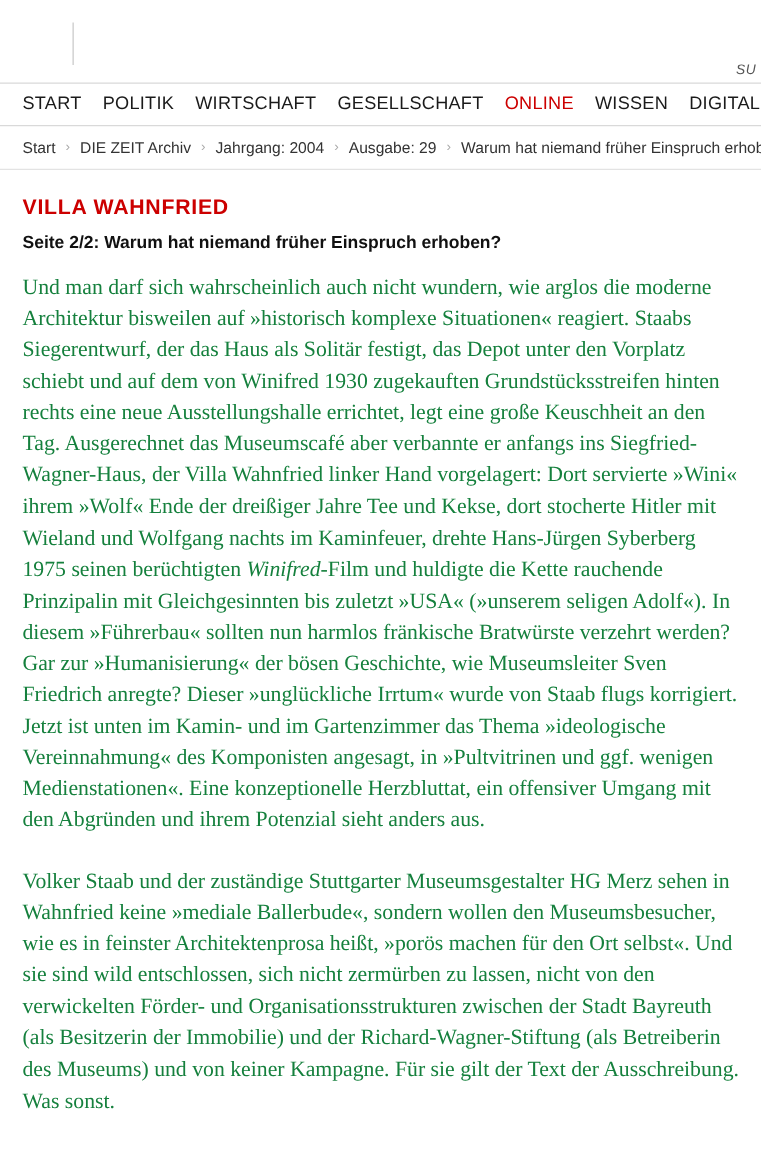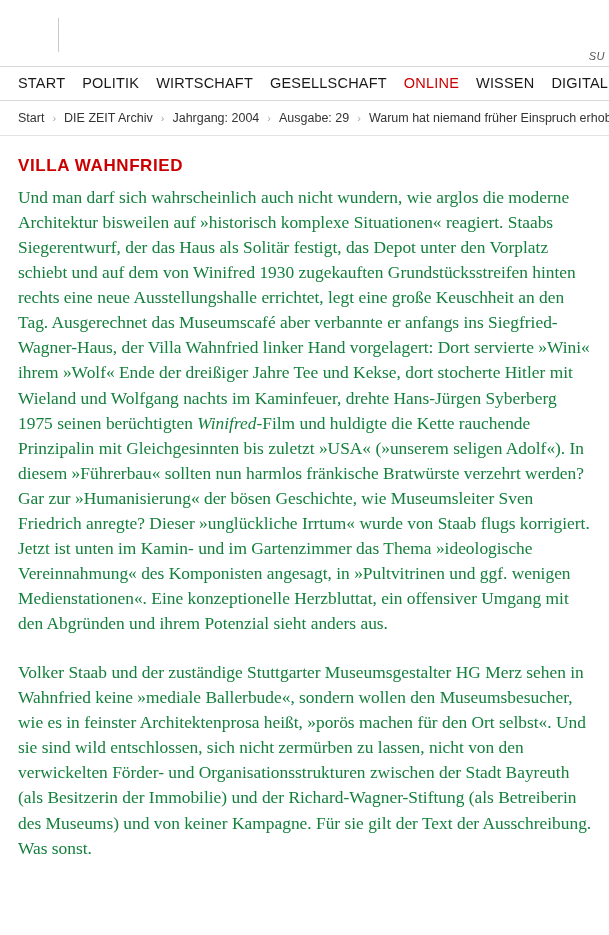--- a/index.html
+++ b/index.html
@@ -165,17 +165,18 @@
   <span class="crumb-sep">›</span>
   <a class="crumb">Jahrgang: 2004</a>
   <span class="crumb-sep">›</span>
   <a class="crumb">Ausgabe: 29</a>
   <span class="crumb-sep">›</span>
   <a class="crumb">Warum hat niemand früher Einspruch erhoben?</a>
 </div>
 
 <article class="article">
   <div class="kicker">VILLA WAHNFRIED</div>
+  <div class="subhead">Seite 2/2: Warum hat niemand früher Einspruch erhoben?</div>
 
   <p class="body-text"><span>Und man darf sich wahrscheinlich auch nicht wundern, wie arglos die moderne Architektur bisweilen auf »historisch komplexe Situationen« reagiert. Staabs Siegerentwurf, der das Haus als Solitär festigt, das Depot unter den Vorplatz schiebt und auf dem von Winifred 1930 zugekauften Grundstücksstreifen hinten rechts eine neue Ausstellungshalle errichtet, legt eine große Keuschheit an den Tag. Ausgerechnet das Museumscafé aber verbannte er anfangs ins Siegfried-Wagner-Haus, der Villa Wahnfried linker Hand vorgelagert: Dort servierte »Wini« ihrem »Wolf« Ende der dreißiger Jahre Tee und Kekse, dort stocherte Hitler mit Wieland und Wolfgang nachts im Kaminfeuer, drehte Hans-Jürgen Syberberg 1975 seinen berüchtigten </span><em>Winifred</em><span>-Film und huldigte die Kette rauchende Prinzipalin mit Gleichgesinnten bis zuletzt »USA« (»unserem seligen Adolf«). In diesem »Führerbau« sollten nun harmlos fränkische Bratwürste verzehrt werden? Gar zur »Humanisierung« der bösen Geschichte, wie Museumsleiter Sven Friedrich anregte? Dieser »unglückliche Irrtum« wurde von Staab flugs korrigiert. Jetzt ist unten im Kamin- und im Gartenzimmer das Thema »ideologische Vereinnahmung« des Komponisten angesagt, in »Pultvitrinen und ggf. wenigen Medienstationen«. Eine konzeptionelle Herzbluttat, ein offensiver Umgang mit den Abgründen und ihrem Potenzial sieht anders aus.</span></p>
 
   <p class="body-text">Volker Staab und der zuständige Stuttgarter Museumsgestalter HG Merz sehen in Wahnfried keine »mediale Ballerbude«, sondern wollen den Museumsbesucher, wie es in feinster Architektenprosa heißt, »porös machen für den Ort selbst«. Und sie sind wild entschlossen, sich nicht zermürben zu lassen, nicht von den verwickelten Förder- und Organisationsstrukturen zwischen der Stadt Bayreuth (als Besitzerin der Immobilie) und der Richard-Wagner-Stiftung (als Betreiberin des Museums) und von keiner Kampagne. Für sie gilt der Text der Ausschreibung. Was sonst.</p>
 </article>
 
 </body></html>

